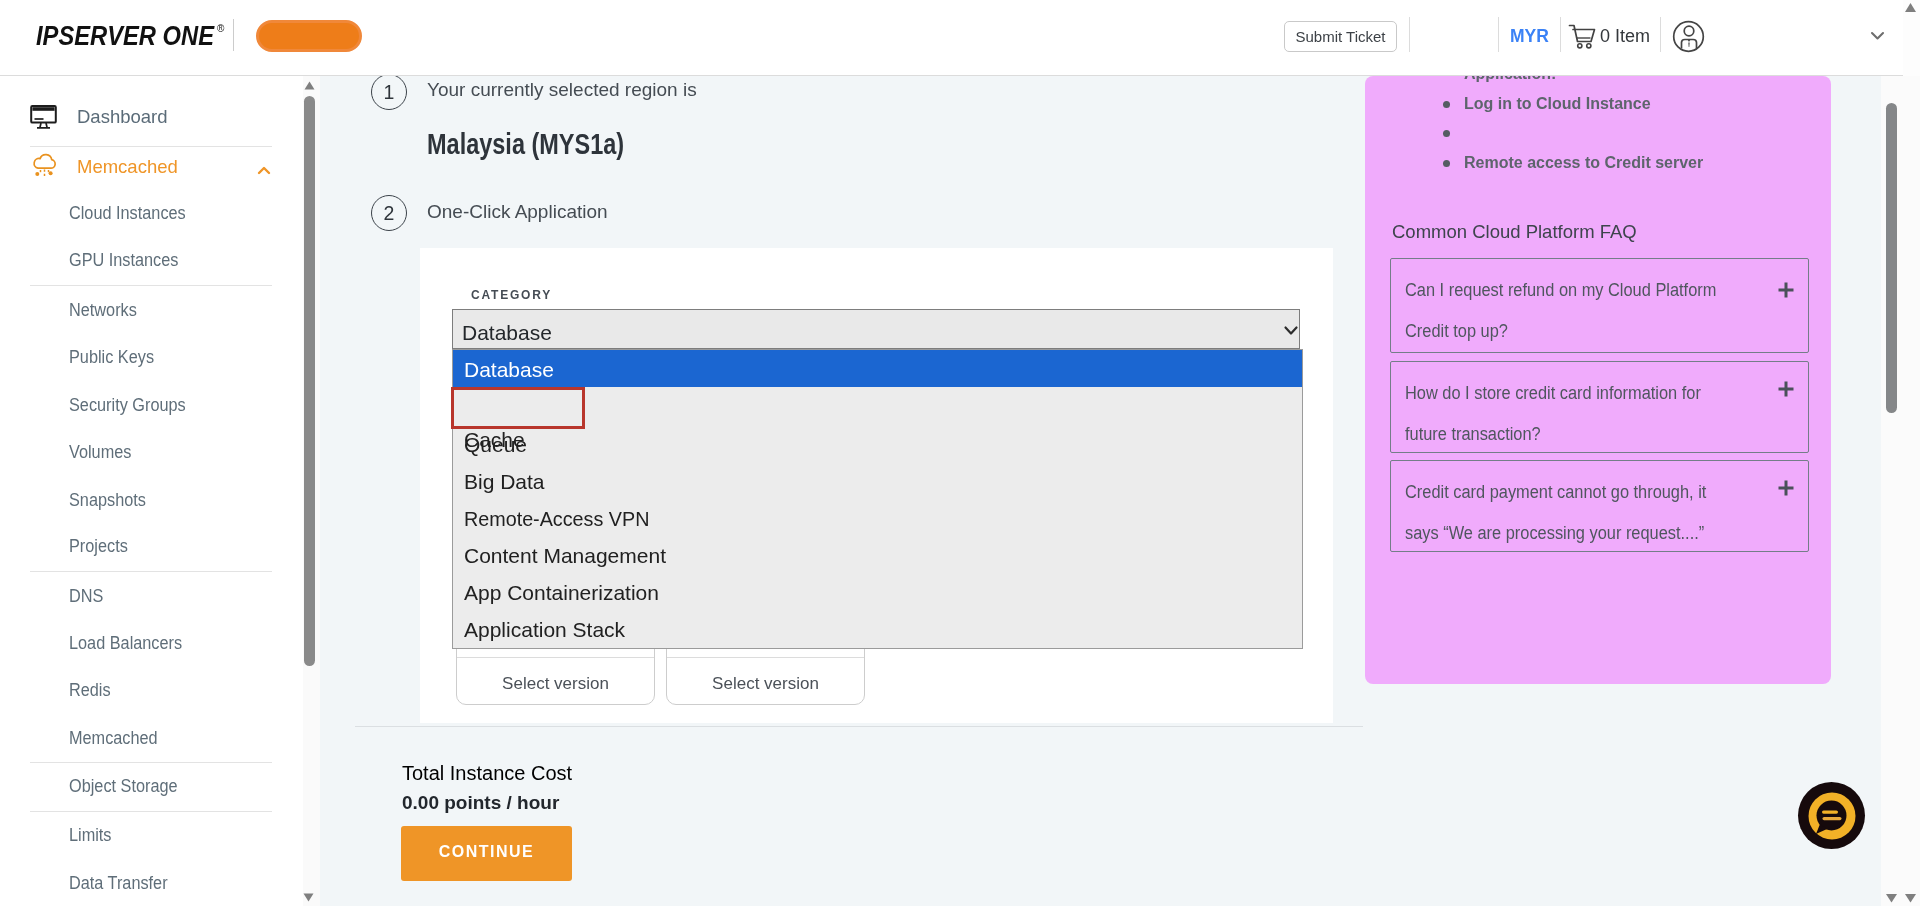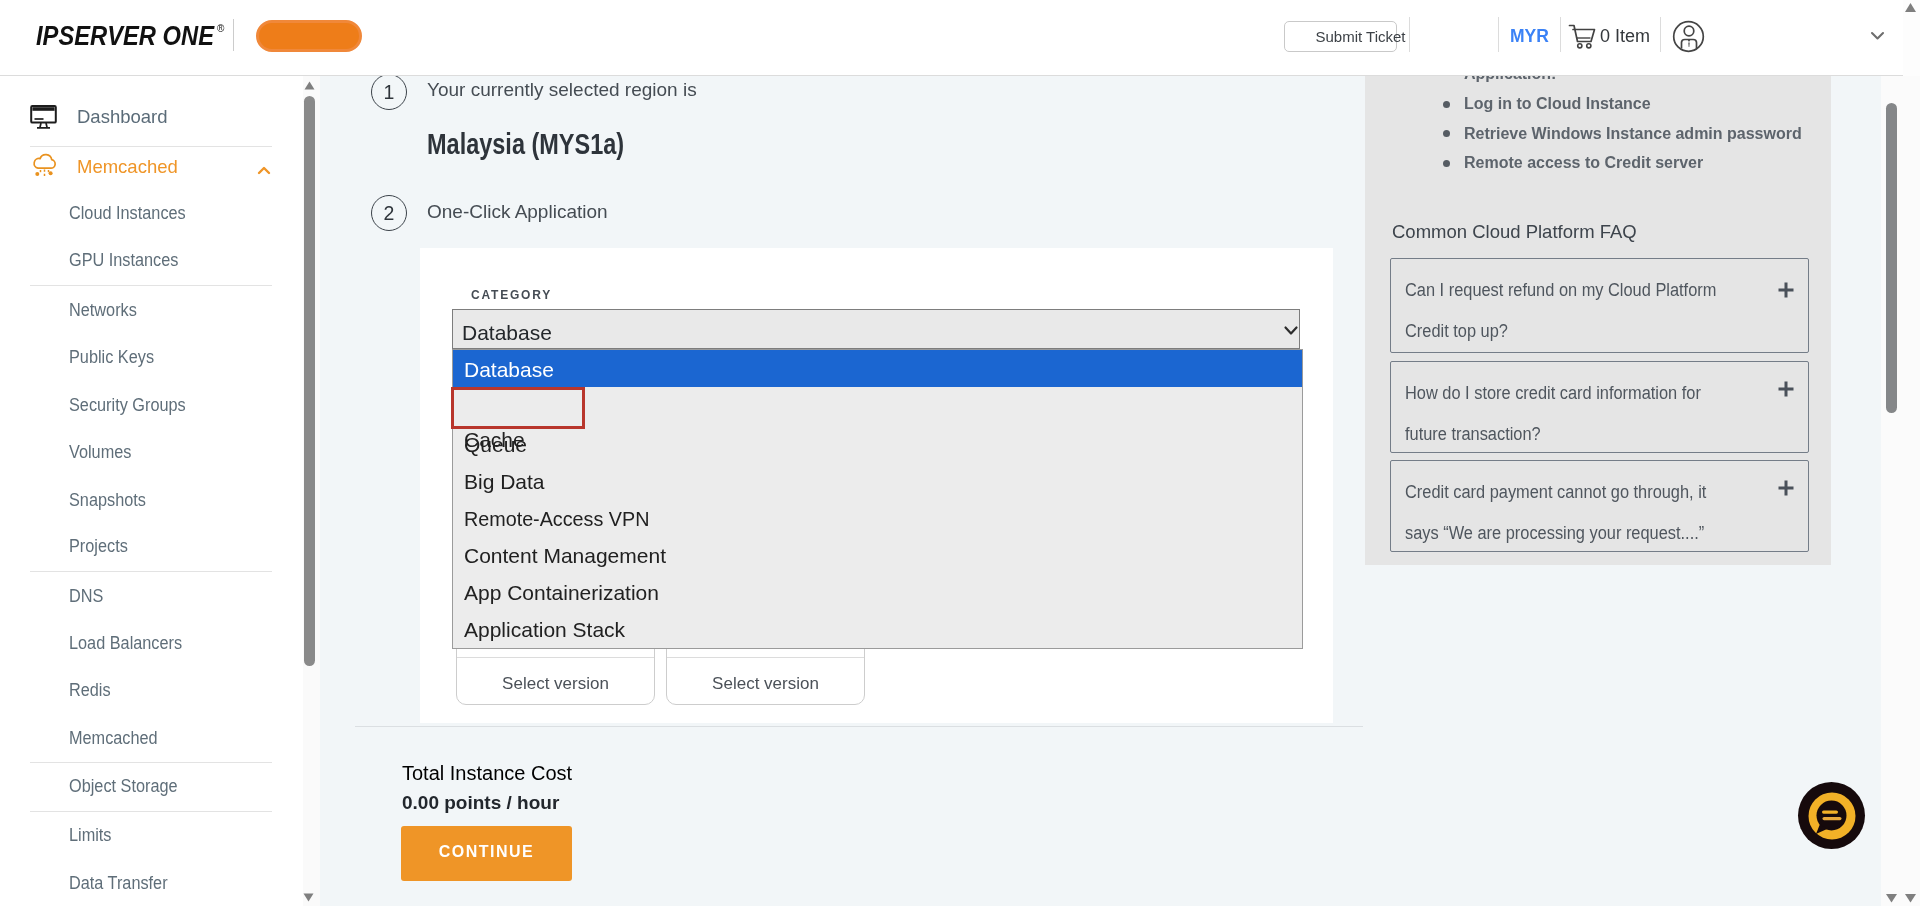--- a/index.html
+++ b/index.html
@@ -16,21 +16,21 @@
   <svg class="abs" style="left:36px;top:20px;" width="192" height="34" viewBox="0 0 192 34">
     <text x="0" y="25" font-family="Liberation Sans" font-size="27" font-weight="bold" font-style="italic" fill="#111" textLength="178" lengthAdjust="spacingAndGlyphs">IPSERVER ONE</text>
     <text x="181" y="12" font-family="Liberation Sans" font-size="10" fill="#111">®</text>
   </svg>
   <div class="abs" style="left:233px;top:19px;width:1px;height:32px;background:#ccc;"></div>
 
   <div class="abs" style="left:256px;top:20px;width:106px;height:32px;border-radius:16px;background:#ee7d19;border:3px solid #f0883a;"></div>
   <div class="txt" style="left:256px;top:20px;width:106px;height:32px;line-height:32px;text-align:center;color:#fff;font-size:14px;font-weight:bold;letter-spacing:.3px;margin-top:28px;">NEW ORDER</div>
 
   <div class="abs" style="left:1284px;top:21px;width:113px;height:31px;border:1px solid #c9c9c9;border-radius:5px;background:#fff;"></div>
-  <div class="txt" style="left:1284px;top:21px;width:113px;height:31px;line-height:31px;text-align:center;color:#3c4146;font-size:15px;margin-left:20px;">Submit Ticket</div>
+  <div class="txt" style="left:1284px;top:21px;width:113px;height:31px;line-height:31px;text-align:center;color:#3c4146;font-size:15px;">Submit Ticket</div>
 
   <div class="abs" style="left:1409px;top:17px;width:1px;height:35px;background:#dcdcdc;"></div>
   <div class="abs" style="left:1498px;top:17px;width:1px;height:35px;background:#dcdcdc;"></div>
   <div class="abs" style="left:1560px;top:17px;width:1px;height:35px;background:#dcdcdc;"></div>
   <div class="abs" style="left:1660px;top:17px;width:1px;height:35px;background:#dcdcdc;"></div>
 
   <div class="txt" style="left:1510px;top:24px;height:25px;line-height:25px;font-size:17.5px;color:#3b82f6;font-weight:600;">MYR</div>
   <svg class="abs" style="left:1568px;top:22px;" width="30" height="28" viewBox="0 0 30 28">
     <path d="M1.5 3.5 L6 3.5 L9.5 19.5 L23 19.5 L26.5 7.5 L5 7.5" fill="none" stroke="#424242" stroke-width="1.7" stroke-linejoin="round" stroke-linecap="round"></path>
     <path d="M8.5 16 L22.5 16" stroke="#424242" stroke-width="1.4"></path>
@@ -143,26 +143,25 @@
 <div class="txt" style="left:464px;top:617px;height:26px;line-height:26px;font-size:21px;color:#212121;z-index:6;">Application Stack</div>
 
 <div class="abs" style="left:451px;top:387px;width:134px;height:42px;border:3px solid #b8362c;z-index:7;"></div>
 
 <div class="abs" style="left:355px;top:726px;width:1008px;height:1px;background:#dbdfe2;z-index:2;"></div>
 <div class="txt" style="left:402px;top:760px;height:27px;line-height:27px;font-size:20px;color:#000000;z-index:2;text-align:center;">Total Instance Cost</div>
 <div class="txt" style="left:402px;top:789px;height:27px;line-height:27px;font-size:19px;font-weight:bold;color:#22272d;z-index:2;">0.00 points / hour</div>
 <div class="abs" style="left:401px;top:826px;width:171px;height:55px;background:#ef9527;border-radius:3px;z-index:2;"></div>
 <div class="txt" style="left:401px;top:824px;width:171px;height:55px;line-height:55px;text-align:center;font-size:16px;font-weight:bold;letter-spacing:1.5px;color:#fff;z-index:3;">CONTINUE</div>
 
-<div class="abs" id="panel" style="left:1365px;top:76px;width:466px;height:489px;background:#e5e5e5;overflow:hidden;z-index:2;">
+<div class="abs" id="panel" style="left:1365px;top:76px;width:466px;height:608px;background:#f0abfc;overflow:hidden;z-index:2;border-radius:8px;">
   <div class="txt" style="left:99px;top:-14px;height:24px;line-height:24px;font-size:16px;font-weight:bold;color:#5d646c;">Application:</div>
   <div class="abs" style="left:78px;top:24.5px;width:7px;height:7px;border-radius:50%;background:#565c63;"></div>
   <div class="txt" style="left:99px;top:15px;height:26px;line-height:26px;font-size:16px;font-weight:bold;color:#5d646c;">Log in to Cloud Instance</div>
   <div class="abs" style="left:78px;top:54px;width:7px;height:7px;border-radius:50%;background:#565c63;"></div>
-  <div class="txt" style="left:99px;top:44.5px;height:26px;line-height:26px;font-size:16px;font-weight:bold;color:#5d646c;">Retrieve Windows Instance admin password</div>
   <div class="abs" style="left:78px;top:83.5px;width:7px;height:7px;border-radius:50%;background:#565c63;"></div>
   <div class="txt" style="left:99px;top:74px;height:26px;line-height:26px;font-size:16px;font-weight:bold;color:#5d646c;">Remote access to Credit server</div>
   <div class="txt" style="left:27px;top:142px;height:27px;line-height:27px;font-size:18.5px;color:#3d444c;">Common Cloud Platform FAQ</div>
 
   <div class="abs" style="left:25px;top:182px;width:419px;height:95px;border:1px solid #747d88;border-radius:2px;"></div>
   <div class="txt" style="left:39.5px;top:200.5px;height:26px;line-height:26px;font-size:18px;color:#4f565e;transform:scaleX(0.91);transform-origin:left center;">Can I request refund on my Cloud Platform</div>
   <div class="txt" style="left:39.5px;top:242px;height:26px;line-height:26px;font-size:18px;color:#4f565e;transform:scaleX(0.91);transform-origin:left center;">Credit top up?</div>
   <svg class="abs" style="left:412px;top:205px;" width="18" height="18" viewBox="0 0 18 18">
       <path d="M9 1.5 L9 16.5 M1.5 9 L16.5 9" stroke="#4a515a" stroke-width="3"></path>
     </svg>

